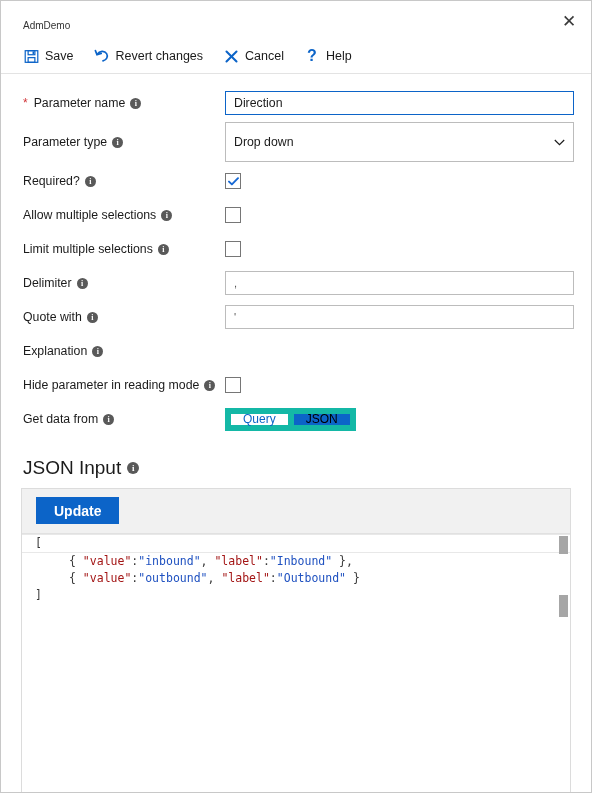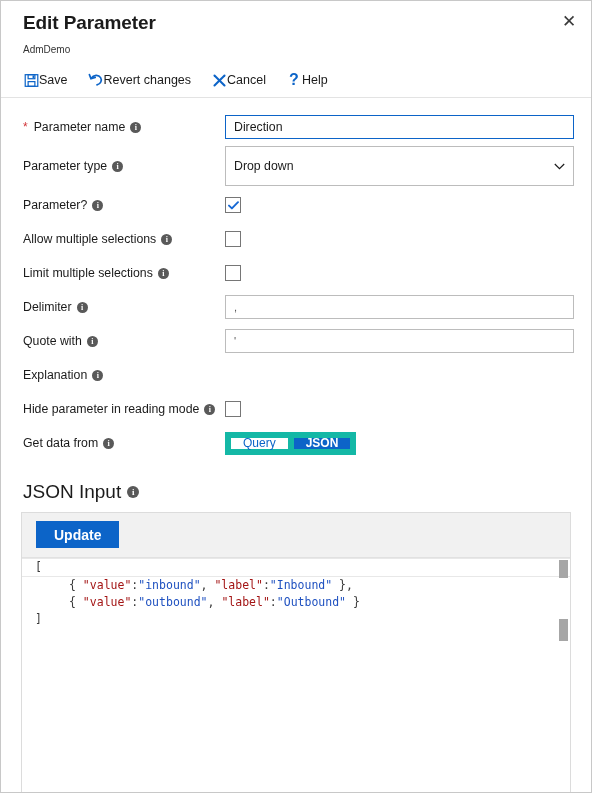--- a/index.html
+++ b/index.html
@@ -60,20 +60,21 @@
     display: flex;
     align-items: center;
     gap: 20px;
     padding: 9px 0 9px 22px;
     border-bottom: 1px solid #e3e3e3;
     margin-top: 6px;
   }
   .cmd {
     display: flex;
     align-items: center;
+    gap: 6px;
     cursor: pointer;
     font-size: 12.5px;
     color: #1b1b1b;
     line-height: 16px;
   }
   .cmd .ic {
     display: flex;
     align-items: center;
     justify-content: center;
     width: 16px;
@@ -227,22 +228,22 @@
     border: 6px solid #14b8a6;
     line-height: 21px;
   }
   .toggle .seg.off {
     background: #ffffff;
     color: #0c64c8;
     border-right: none;
   }
   .toggle .seg.on {
     background: #0c64c8;
-    color: #ffffff;
-    font-weight: bold;
+    color: #000000;
+    font-weight: normal;
   }
 
   
   .section-head {
     padding: 18px 22px 8px 22px;
     display: flex;
     align-items: center;
     gap: 6px;
   }
   .section-head .h {
@@ -315,21 +316,20 @@
   }
   .vscroll.t1 { top: 2px; height: 18px; }
   .vscroll.t2 { top: 61px; height: 22px; }
 </style>
 </head>
 <body>
 
 <div id="app">
 
   <div class="header">
-    <div class="title">Edit Parameter</div>
     <div class="subtitle">AdmDemo</div>
     <div class="close-btn">✕</div>
   </div>
 
   <div class="cmdbar">
 
     <div class="cmd">
       <span class="ic">
         <svg width="15" height="15" viewBox="0 0 16 16" fill="none" stroke="currentColor" stroke-width="1.3">
           <rect x="1.3" y="1.8" width="13.4" height="12.4"></rect>
@@ -395,21 +395,21 @@
             <svg width="11" height="7" viewBox="0 0 11 7" fill="none" stroke="currentColor" stroke-width="1.2">
               <path d="M0.8 1 L5.5 5.6 L10.2 1"></path>
             </svg>
           </span>
         </div>
       </div>
     </div>
 
     <div class="row">
       <div class="label">
-        <span>Parameter?</span>
+        <span>Required?</span>
         <span class="info">i</span>
       </div>
       <div class="ctrl">
         <div class="checkbox checked">
           <span class="chk">
             <svg width="11" height="9" viewBox="0 0 11 9" fill="none" stroke="currentColor" stroke-width="1.9" stroke-linecap="round" stroke-linejoin="round">
               <path d="M1 4.6 L3.9 7.4 L10 1.2"></path>
             </svg>
           </span>
         </div>

